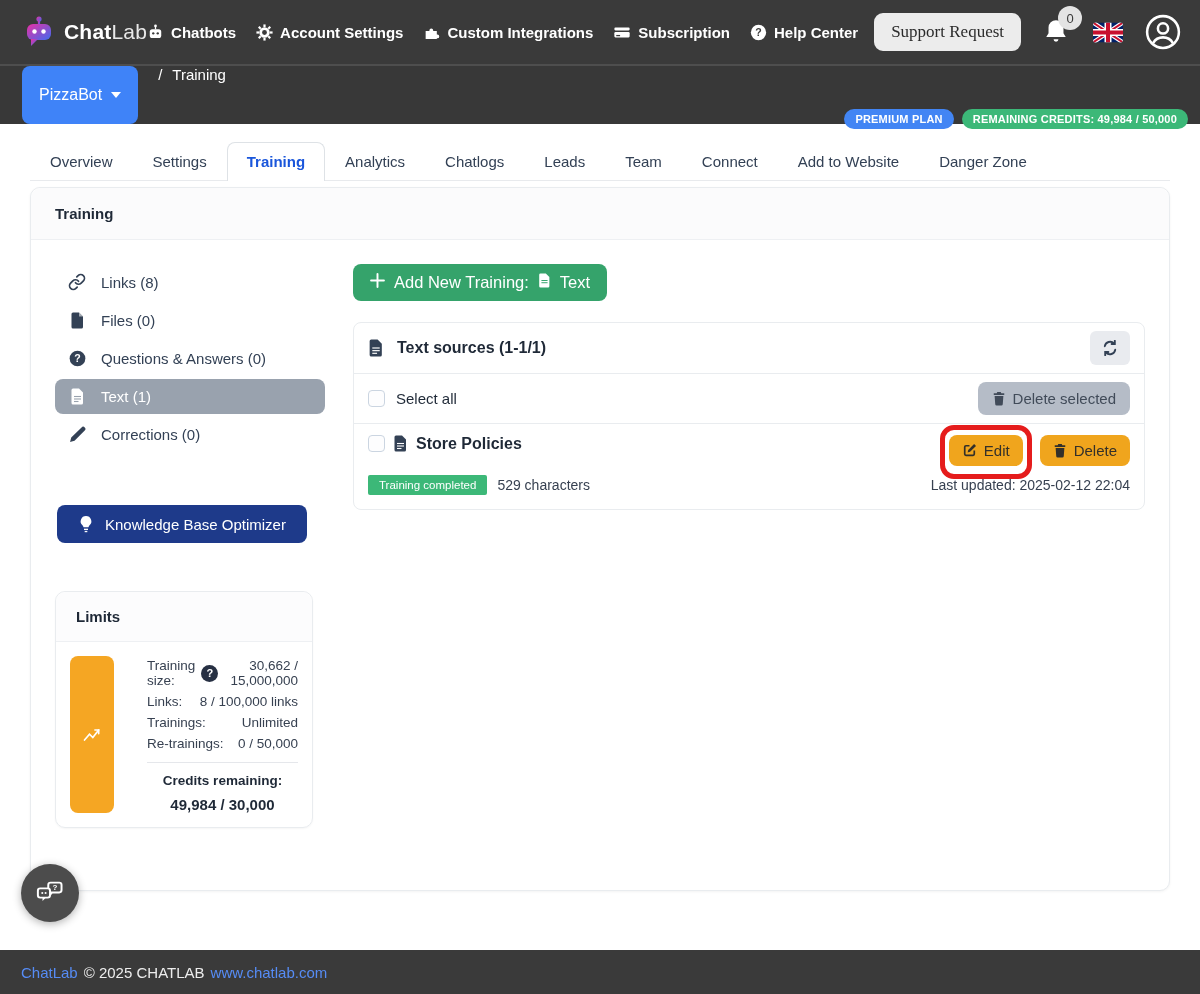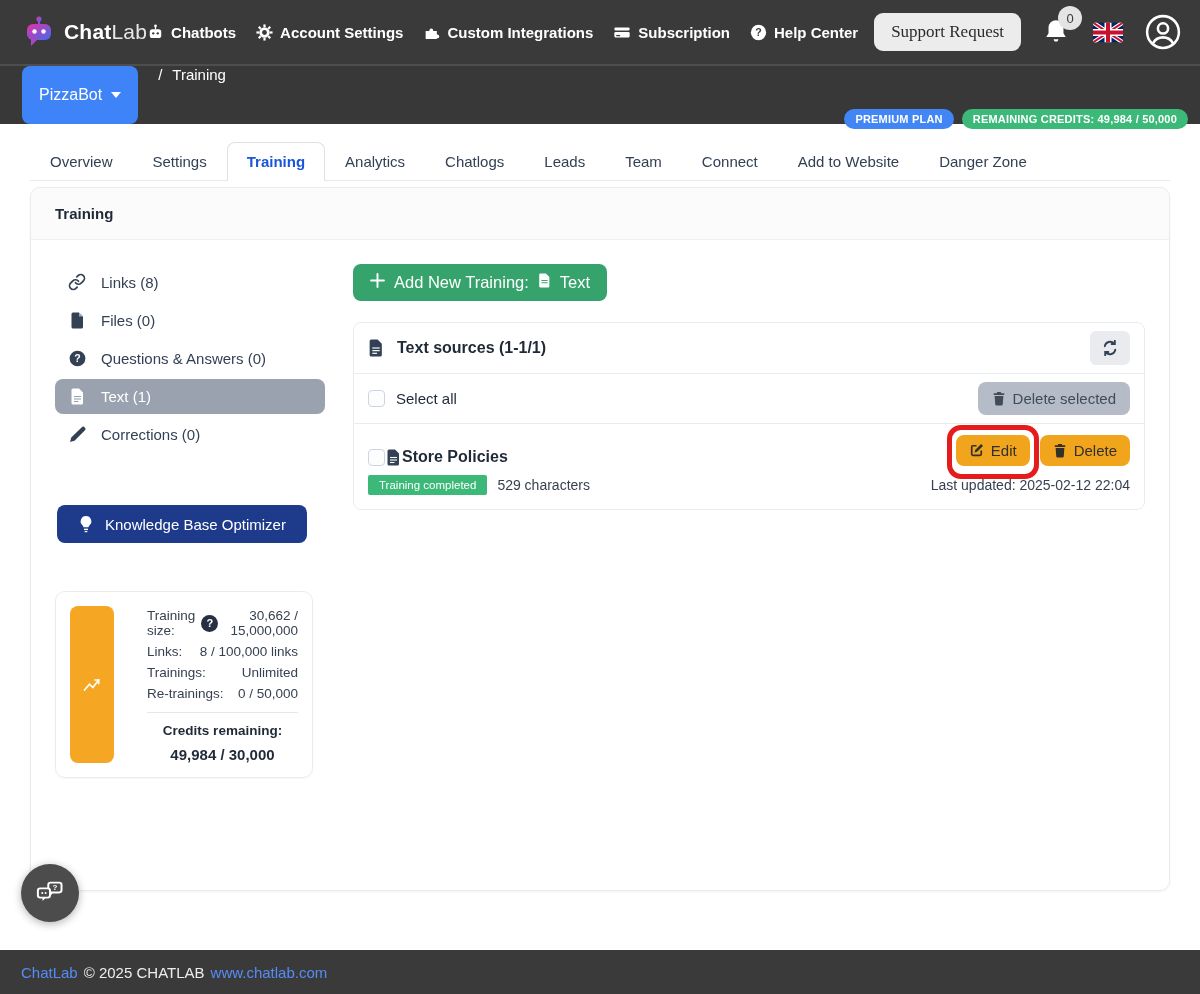--- a/index.html
+++ b/index.html
@@ -123,21 +123,21 @@
 
   .select-row { display: flex; align-items: center; gap: 11px; padding: 8px 14px; border-bottom: 1px solid #e9ecef; min-height: 47px; }
   .row-label { font-size: 15px; color: #1f2937; }
   .checkbox { width: 17px; height: 17px; border: 1.5px solid #cbd5e1; border-radius: 4px; background: #fdfdfe; flex: none; cursor: pointer; }
   .gray-btn {
     background: #b5bcc7; color: #414b59; border: none; font-family: inherit; font-size: 15px;
     padding: 8px 14px; border-radius: 8px; cursor: pointer; display: inline-flex; align-items: center; gap: 7px;
   }
 
   .source-row { padding: 11px 14px 14px; position: relative; }
-  .source-top { display: flex; align-items: flex-end; gap: 1px; }
+  .source-top { display: flex; align-items: flex-start; gap: 8px; }
   .source-title { font-size: 16px; font-weight: 600; color: #1f2937; }
   .amber-btn {
     background: #f0a51d; color: #33302a; border: none; font-family: inherit; font-size: 15px;
     padding: 7px 13px; border-radius: 8px; cursor: pointer; display: inline-flex; align-items: center; gap: 7px;
   }
   .edit-wrap { position: relative; display: inline-flex; }
   .highlight-ring {
     position: absolute; left: -9px; right: -9px; top: -10px; bottom: -13px;
     border: 5px solid #e51c1c; border-radius: 14px; pointer-events: none; z-index: 3;
   }
@@ -373,20 +373,21 @@
                 <path d="M12 1a8 8 0 0 0-5.3 14 5 5 0 0 1 1.5 3h7.6a5 5 0 0 1 1.5-3A8 8 0 0 0 12 1z" fill="#fff"></path>
                 <line x1="9" y1="21" x2="15" y2="21" stroke="#fff" stroke-width="2"></line>
                 <line x1="10" y1="24.3" x2="14" y2="24.3" stroke="#fff" stroke-width="2"></line>
               </svg>
           </span>
           <span>Knowledge Base Optimizer</span>
         </button>
 
         
         <div class="limits">
+          <div class="limits-header">Limits</div>
           <div class="limits-body">
             <div class="limits-orange">
               <span>
                 <svg width="20" height="20" viewBox="0 0 24 24" fill="none" stroke="#fff" stroke-width="2" stroke-linecap="round">
                     <path d="M3 18 L9 11 L13 15 L20 6"></path>
                     <path d="M15.5 6 H20 V10.5"></path>
                   </svg>
               </span>
             </div>
             <div class="limits-stats">

